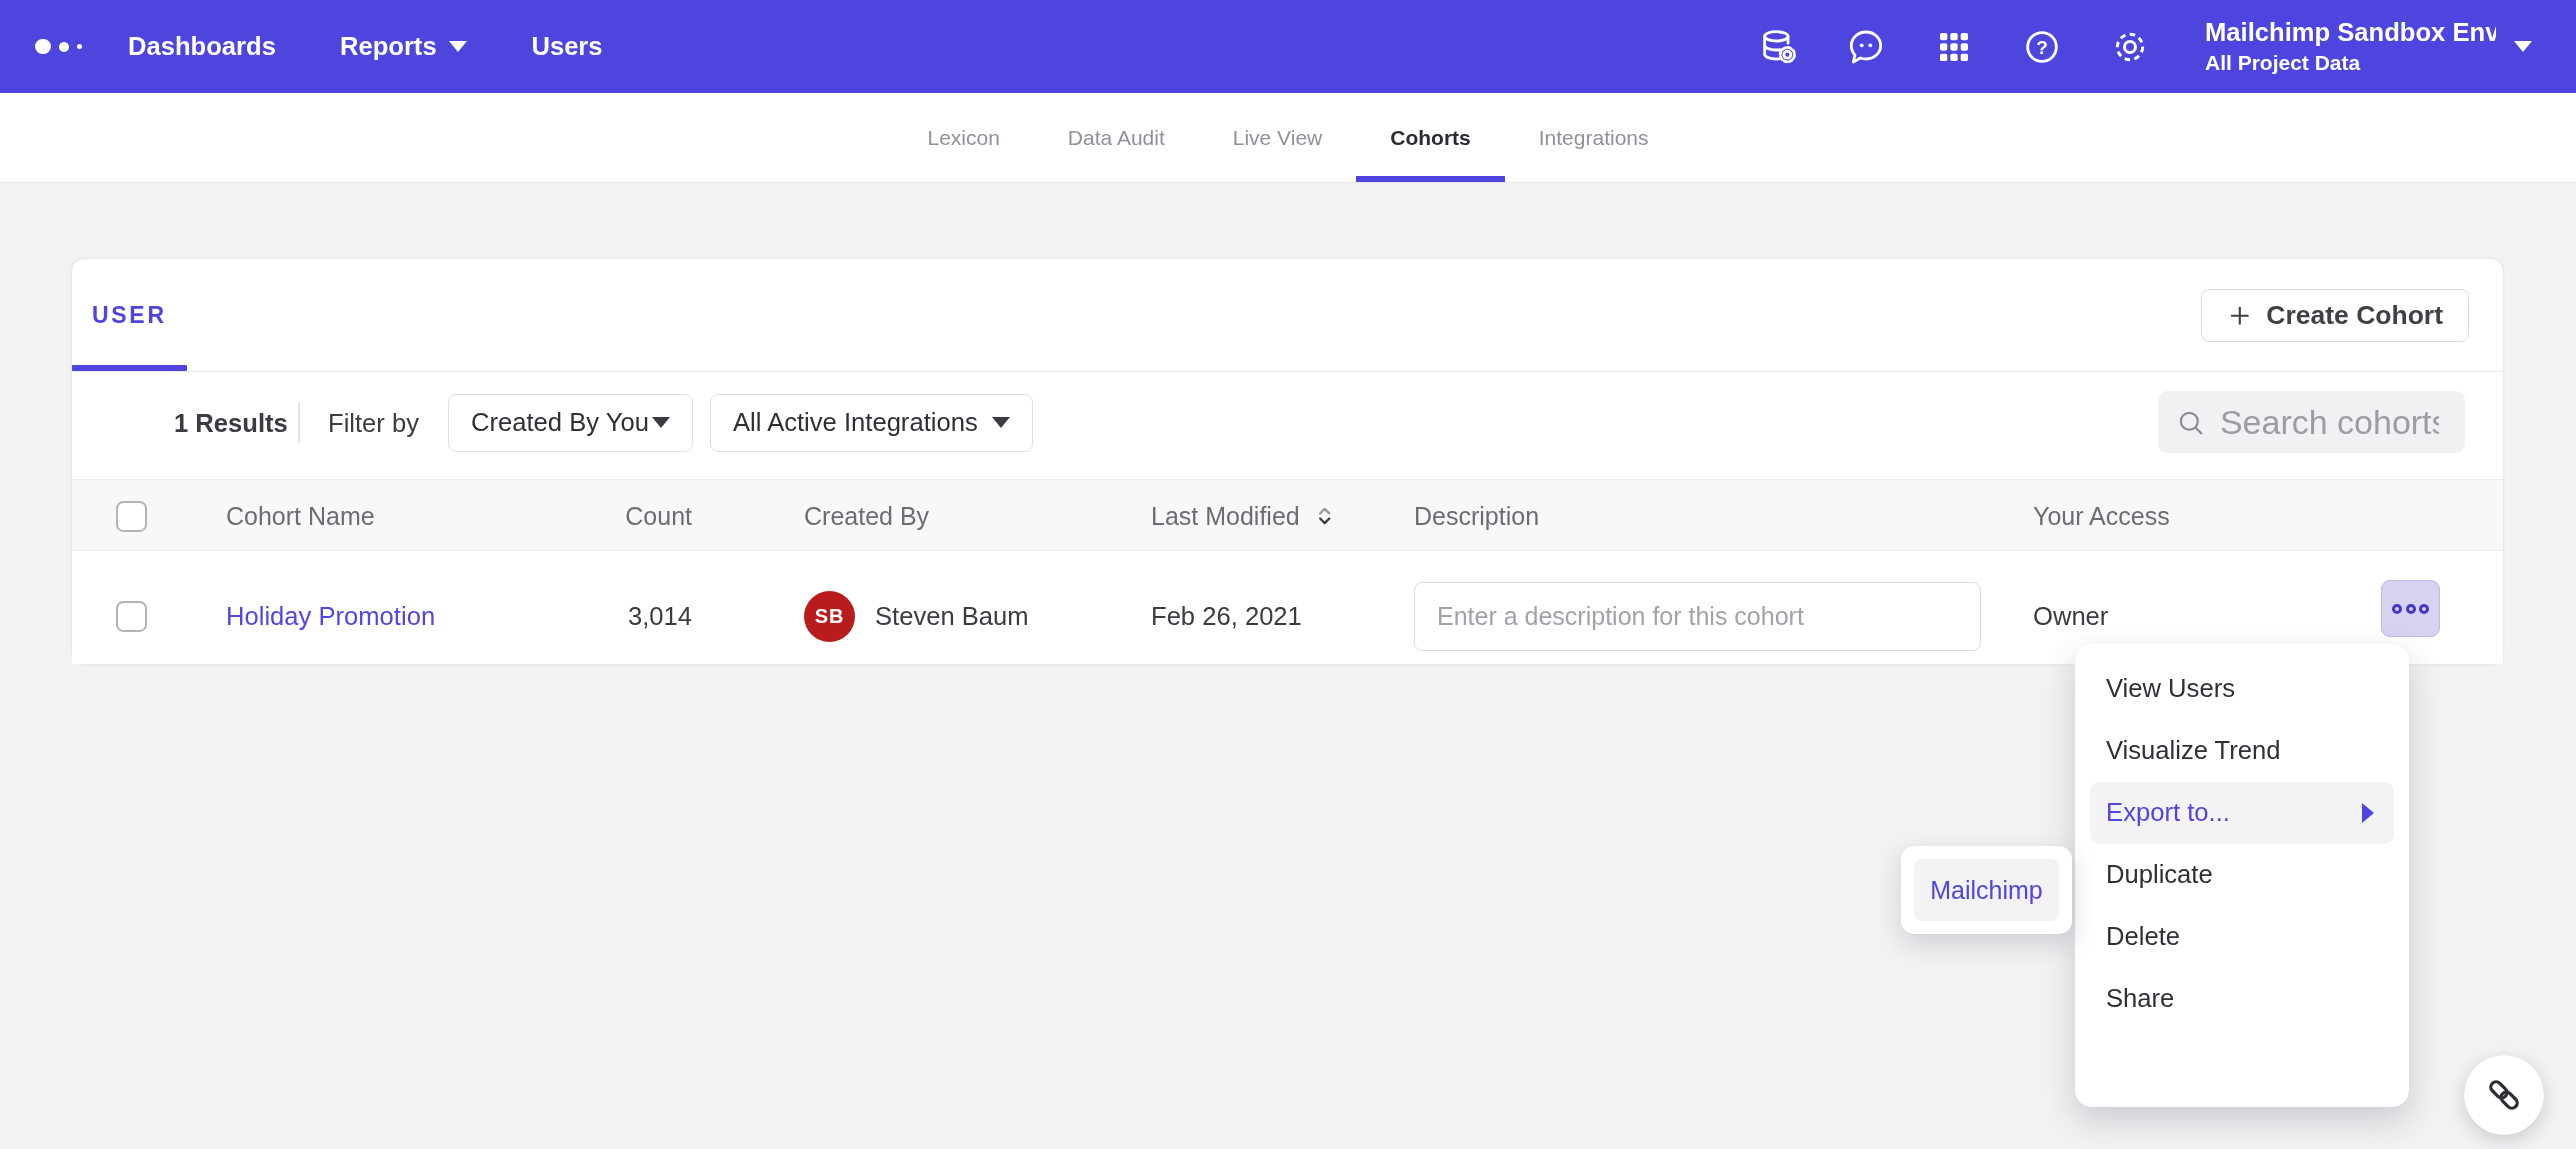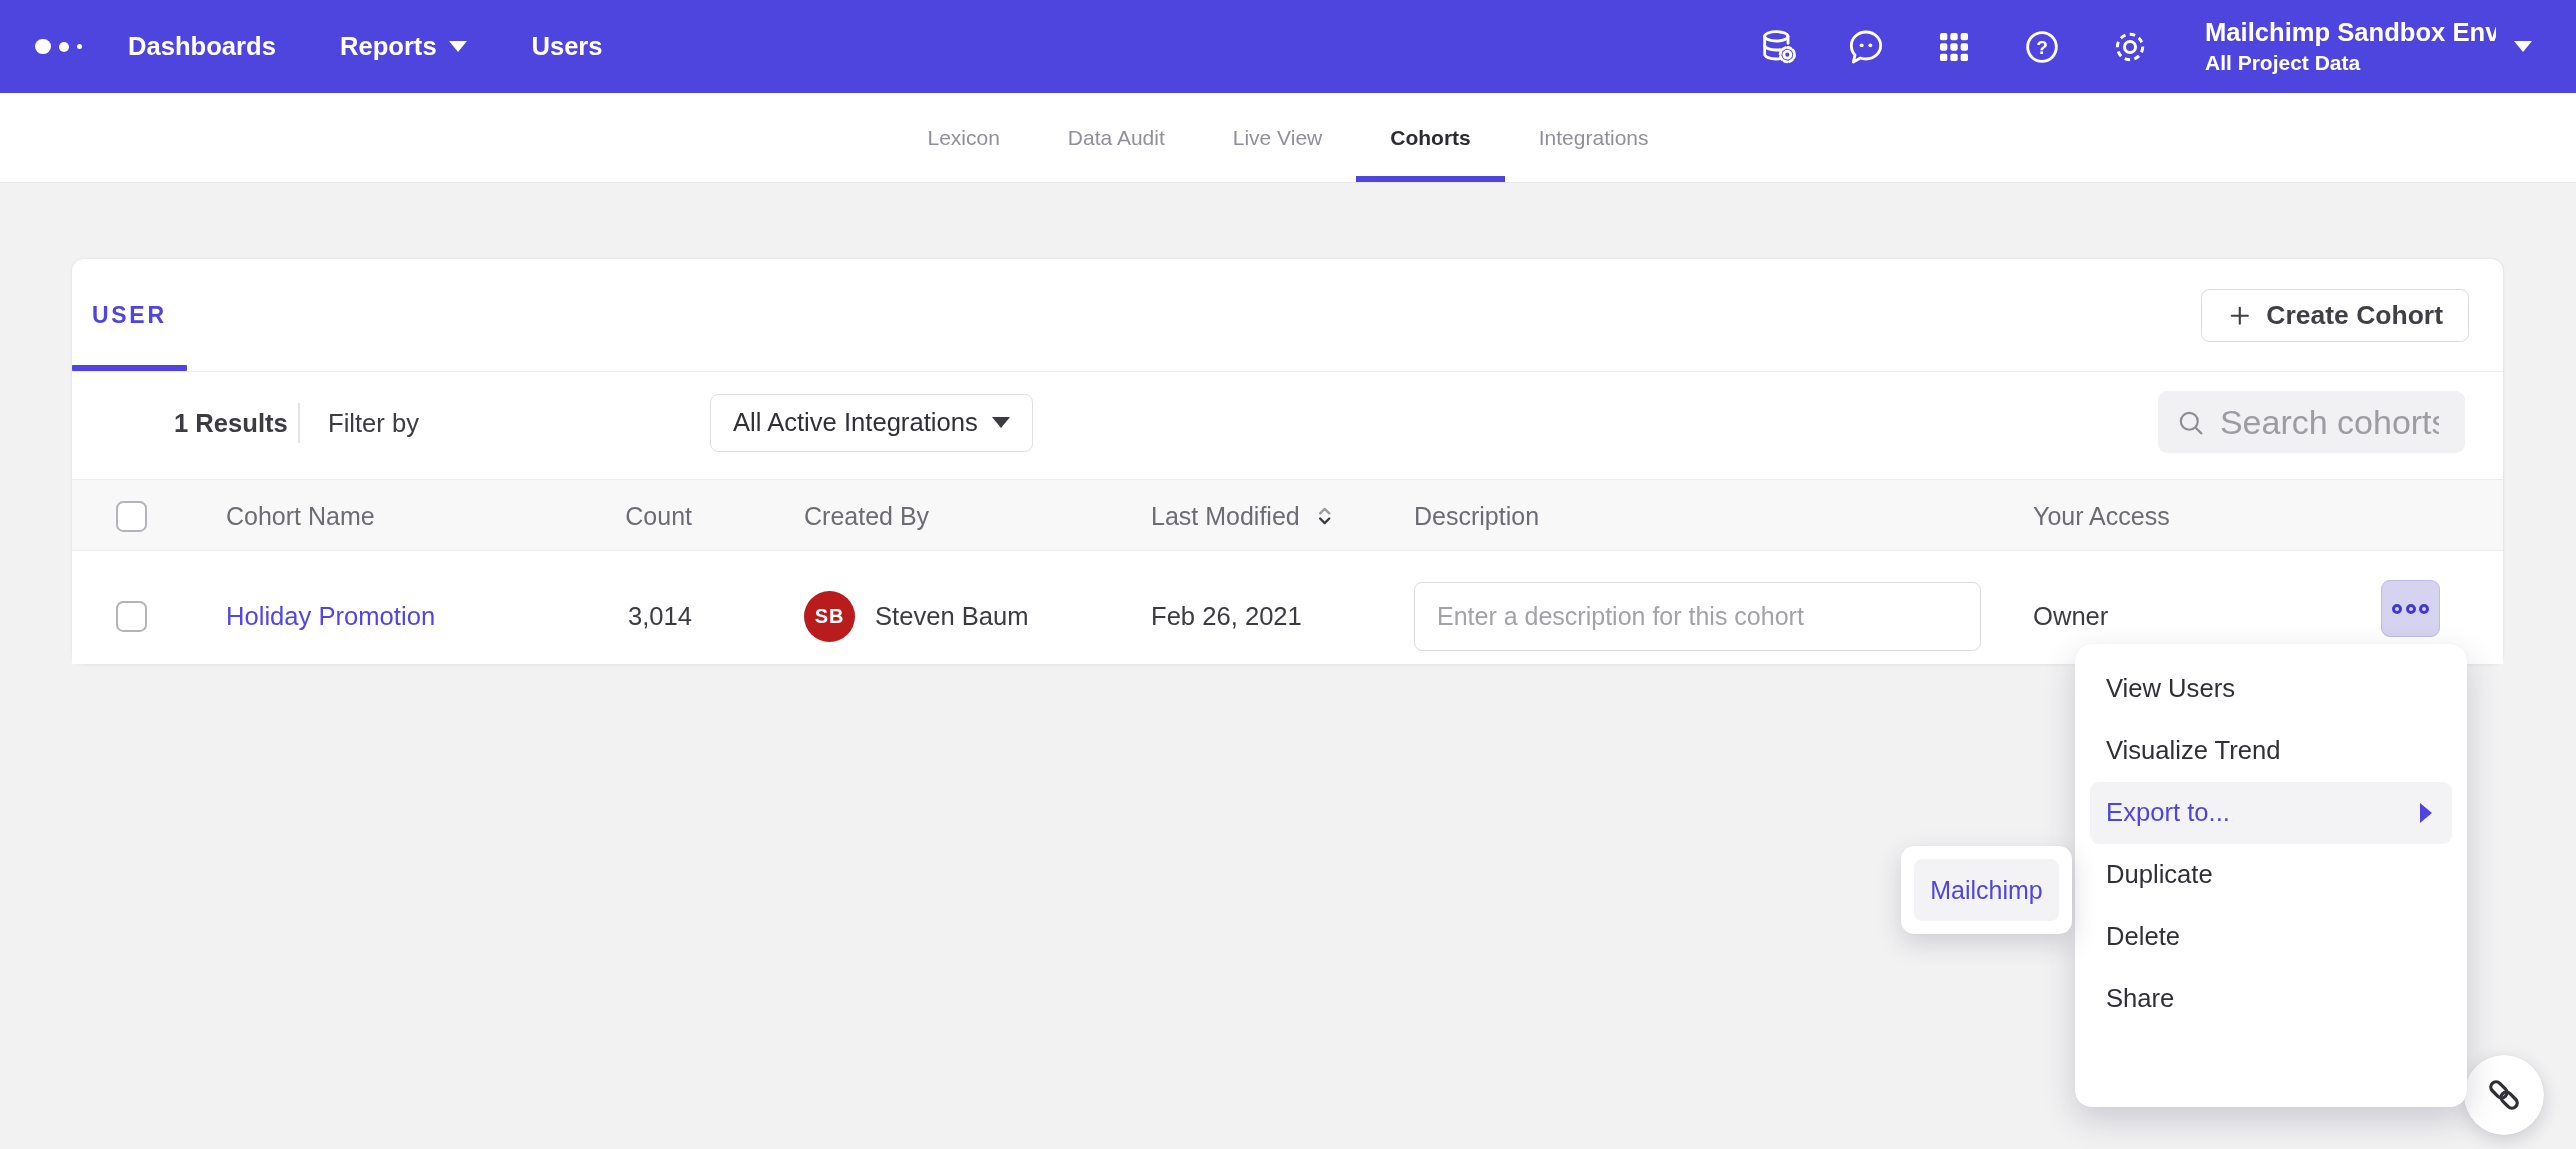--- a/index.html
+++ b/index.html
@@ -130,21 +130,21 @@
   .desc-input::placeholder { color:#A2A2A9; }
   .row-menu-btn {
     position:absolute; left:2309px; top:28px; width:59px; height:57px;
     background:#D6D3F1; border:0.9px solid #BDB9E8; border-radius:9.1px; cursor:pointer;
     display:flex; align-items:center; justify-content:center; gap:3.7px;
   }
   .row-menu-btn i { width:10px; height:10px; border:3.7px solid #4338CB; border-radius:50%; display:block; }
 
   
   .context-menu {
-    position:absolute; left:2075px; top:644px; width:392px; height:463px;
+    position:absolute; left:2075px; top:644px; width:334px; height:463px;
     background:#fff; border-radius:16.5px; padding:13.7px 0;
     box-shadow:0 12.8px 33px rgba(50,50,75,0.20), 0 0 0.9px rgba(0,0,0,0.10);
     z-index:10;
   }
   .menu-item {
     height:62px; display:flex; align-items:center; padding-left:31px;
     font-size:25.6px; color:#2F2F36; cursor:pointer;
   }
   .menu-item.highlight {
     margin:0 14.6px; padding-left:16.5px; padding-right:20px;
@@ -280,20 +280,24 @@
       <line x1="12" y1="4.5" x2="12" y2="19.5"></line>
         <line x1="4.5" y1="12" x2="19.5" y2="12"></line>
     </svg>
     <span>Create Cohort</span>
   </div>
 
   <div class="toolbar">
     <div class="results-count">1 Results</div>
     <div class="toolbar-divider"></div>
     <div class="filter-by">Filter by</div>
+    <div class="dropdown dropdown-1">
+      <span>Created By You</span>
+      <span class="caret-down-d"></span>
+    </div>
     <div class="dropdown dropdown-2">
       <span>All Active Integrations</span>
       <span class="caret-down-d"></span>
     </div>
     <div class="cohort-search">
       <svg width="29" height="29" viewBox="0 0 24 24" fill="none" stroke="#8D8D94" stroke-width="1.8" stroke-linecap="round">
         <circle cx="11" cy="11" r="7"></circle>
           <line x1="16.3" y1="16.3" x2="21" y2="21"></line>
       </svg>
       <input type="text" placeholder="Search cohorts" style="">

